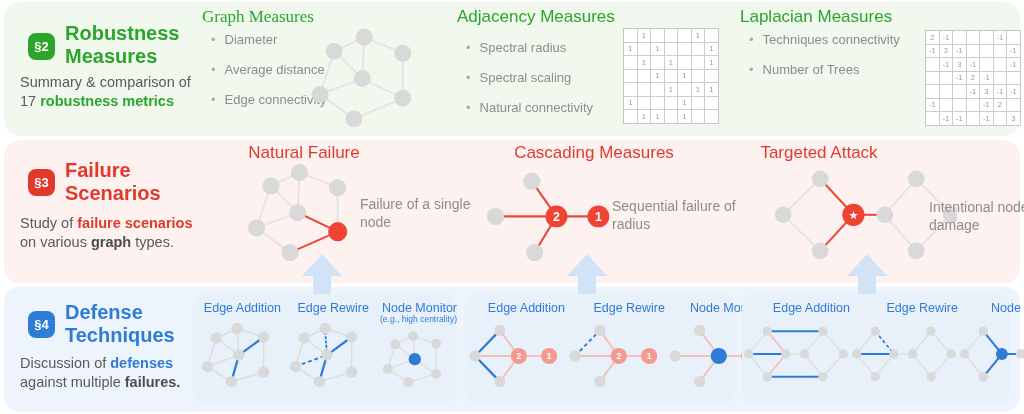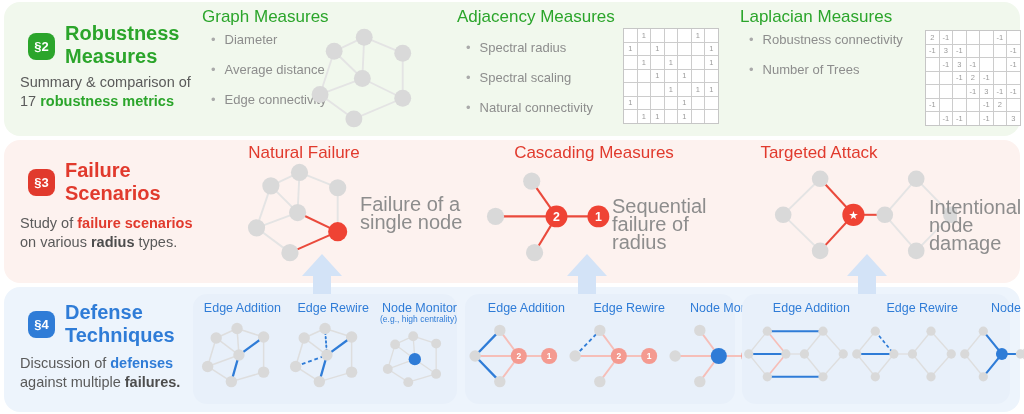--- a/index.html
+++ b/index.html
@@ -24,21 +24,21 @@
   .ghead{position:absolute;font-size:17px;color:#2ba52b;white-space:nowrap;}
   ul.bullets{position:absolute;margin:0;padding:0;list-style:none;}
   ul.bullets li{height:30px;display:flex;align-items:center;font-size:13px;color:#8d8d8d;white-space:nowrap;}
   ul.bullets li::before{content:"\2022";color:#aaaaaa;margin-right:9px;font-size:13px;}
 
   .matrix{position:absolute;display:grid;grid-template-columns:repeat(7,12.5px);
           grid-auto-rows:12.5px;gap:1px;background:#cccccc;border:1.5px solid #c6c6c6;}
   .mcell{background:#ffffff;color:#9a9a9a;font-size:7.5px;display:flex;align-items:center;justify-content:center;}
 
   .fhead{position:absolute;font-size:17px;color:#e13a2d;text-align:center;white-space:nowrap;}
-  .caption{position:absolute;font-size:20px;line-height:18px;color:#8d8d8d;}
+  .caption{position:absolute;font-size:14px;line-height:18px;color:#8d8d8d;}
 
   .gsvg{position:absolute;}
   .edge{stroke:#e4e4e4;stroke-width:2;}
   .redge{stroke:#ea4a3c;stroke-width:2.2;}
   .gnode{fill:#d9d9d9;}
   .rnode{fill:#ef4334;}
   .nodelabel{fill:#ffffff;font-size:13px;font-weight:bold;text-anchor:middle;font-family:"Liberation Sans",sans-serif;}
   .starlabel{fill:#ffffff;font-size:12px;text-anchor:middle;font-family:"DejaVu Sans",sans-serif;}
 
   .panel{position:absolute;top:7px;height:110px;background:#e8f0fa;border-radius:14px;display:flex;}
@@ -64,21 +64,21 @@
   <div class="band" id="band-measures">
     <div class="badge g" style="left:24px;top:31px;">§2</div>
     <div class="sec-title g" style="left:61px;top:20px;">
       <div>Robustness</div>
       <div>Measures</div>
     </div>
     <div class="sec-desc" style="left:16px;top:71px;width:182px;">
       <span>Summary &amp; comparison of 17 </span><span class="hl-g">robustness metrics</span>
     </div>
 
-    <div class="ghead" style="left:198px;top:5px;">Graph Measures</div>
+    <div class="ghead" style="left:198px;top:5px;font-family:Liberation Serif, serif;">Graph Measures</div>
     <ul class="bullets" style="left:207px;top:22px;">
       <li>Diameter</li>
       <li>Average distance</li>
       <li>Edge connectivity</li>
     </ul>
     <svg class="gsvg" style="left:296px;top:23px;" width="135" height="108" viewBox="0 0 135 115">
       <g>
         <line class="edge" x1="32" y1="28" x2="64" y2="13"></line>
           <line class="edge" x1="64" y1="13" x2="105" y2="30"></line>
         <line class="edge" x1="32" y1="28" x2="62" y2="57"></line>
@@ -154,21 +154,21 @@
         <div class="mcell">1</div>
         <div class="mcell">1</div>
         <div class="mcell"></div>
         <div class="mcell">1</div>
         <div class="mcell"></div>
         <div class="mcell"></div>
       </div>
 
     <div class="ghead" style="left:736px;top:5px;">Laplacian Measures</div>
     <ul class="bullets" style="left:745px;top:22px;">
-      <li>Robustness connectivity</li>
+      <li>Techniques connectivity</li>
       <li>Number of Trees</li>
     </ul>
     <div class="matrix" style="left:921px;top:28px;">
         <div class="mcell">2</div>
         <div class="mcell">-1</div>
         <div class="mcell"></div>
         <div class="mcell"></div>
         <div class="mcell"></div>
         <div class="mcell">-1</div>
         <div class="mcell"></div>
@@ -217,21 +217,21 @@
       </div>
   </div>
 
   <div class="band" id="band-failures">
     <div class="badge r" style="left:24px;top:29px;">§3</div>
     <div class="sec-title r" style="left:61px;top:19px;">
       <div>Failure</div>
       <div>Scenarios</div>
     </div>
     <div class="sec-desc" style="left:16px;top:74px;width:184px;">
-      <span>Study of </span><span class="hl-r">failure scenarios</span><span> on various </span><span class="hl-d">radius</span><span> types.</span>
+      <span>Study of </span><span class="hl-r">failure scenarios</span><span> on various </span><span class="hl-d">graph</span><span> types.</span>
     </div>
 
     <div class="fhead" style="left:225px;top:3px;width:150px;">Natural Failure</div>
     <svg class="gsvg" style="left:238px;top:21px;" width="115" height="105" viewBox="0 0 120 110">
       <g>
         <line class="edge" x1="30" y1="26" x2="60" y2="12"></line>
           <line class="edge" x1="60" y1="12" x2="100" y2="28"></line>
         <line class="edge" x1="30" y1="26" x2="58" y2="54"></line>
           <line class="edge" x1="60" y1="12" x2="58" y2="54"></line>
         <line class="edge" x1="30" y1="26" x2="15" y2="70"></line>

